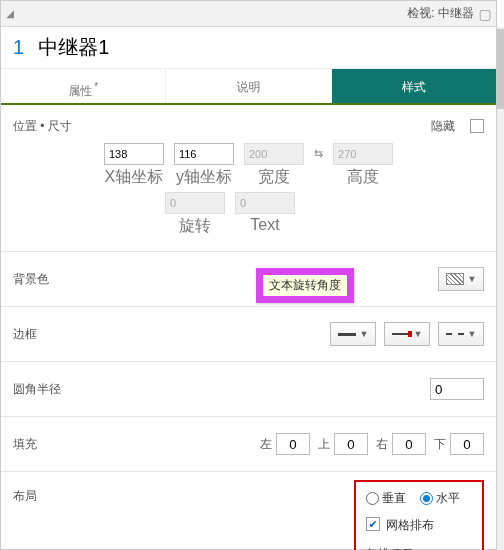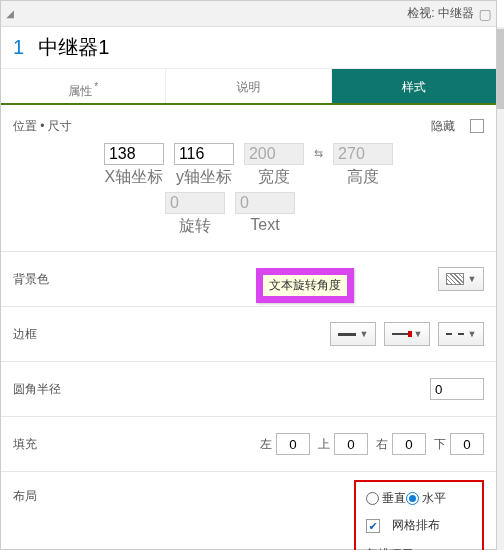--- a/index.html
+++ b/index.html
@@ -19,21 +19,21 @@
   .tab sup { font-size: 10px; margin-left: 2px; }
   .scroll-area { overflow: hidden; }
   .section { border-bottom: 1px solid #e5e5e5; padding: 8px 12px; }
   .sec-hdr { display: flex; align-items: center; justify-content: space-between; color: #555; height: 26px; }
   .hide-row { display: flex; align-items: center; gap: 15px; }
   .checkbox { width: 14px; height: 14px; border: 1px solid #999; background: #fff; display: inline-block; cursor: pointer; }
   .checkbox.checked::after { content: "✔"; color: #1565c0; font-size: 11px; display: block; line-height: 12px; text-align: center; }
   .pos-body { padding: 4px 0 6px 0; }
   .row-inputs { display: flex; gap: 10px; justify-content: center; margin-bottom: 2px; }
   .fld { width: 60px; }
-  .fld input { width: 100%; height: 22px; border: 1px solid #bbb; padding: 0 4px; font-size: 16px; }
+  .fld input { width: 100%; height: 22px; border: 1px solid #bbb; padding: 0 4px; font-size: 11px; }
   .fld .lbl { text-align: center; font-size: 16px; color: #777; margin-top: 2px; }
   .fld.disabled input { background: #eee; color: #aaa; border-color: #ddd; }
   .link-icon { align-self: flex-start; margin-top: 4px; color: #888; font-size: 11px; }
   .row2 { display: flex; gap: 10px; justify-content: flex-start; margin-left: 152px; margin-top: 4px; }
   .tooltip { position: absolute; left: 256px; top: 260px; background: #ffffe1; border: 7px solid #d946ef; padding: 2px 6px; font-size: 12px; color: #333; z-index: 10; box-shadow: 1px 1px 2px rgba(0,0,0,.2); margin-top: 8px;}
   .row-simple { display: flex; align-items: center; justify-content: space-between; height: 38px; }
   .row-simple .label { color: #555; }
   .btn { height: 24px; min-width: 46px; border: 1px solid #bbb; background: linear-gradient(#fff,#eee); display: inline-flex; align-items: center; justify-content: center; padding: 0 6px; cursor: pointer; gap: 4px; }
   .btn .caret { font-size: 9px; color: #666; }
   .btns { display: flex; gap: 8px; }
@@ -43,25 +43,25 @@
   .pen::after { content:""; position:absolute; right:-2px; top:-2px; width:4px;height:6px;background:#c00;}
   .dash { width: 18px; height: 0; border-top: 2px dashed #444; }
   .num-input { width: 54px; height: 22px; border: 1px solid #bbb; text-align: left; padding: 0 4px; }
   .fill-row { display:flex; align-items:center; gap:8px;}
   .fill-row .pair { display:flex; align-items:center; gap:4px;}
   .fill-row .pair span { color:#555; }
   .fill-row input { width: 34px; height:22px; border:1px solid #bbb; text-align:center;}
   .layout { display: flex; align-items: flex-start; justify-content: space-between; padding: 8px 12px 14px 12px; }
   .layout .label { color:#555; padding-top: 8px; }
   .layout-box { border: 2px solid #d90000; padding: 8px 10px 10px 10px; width: 130px; }
-  .radio-row { display:flex; margin-bottom:10px; align-items:center;}
+  .radio-row { display:flex; gap:14px; margin-bottom:10px; align-items:center;}
   .radio { width:13px;height:13px;border:1px solid #666;border-radius:50%;display:inline-block;cursor:pointer;vertical-align:middle;margin-right:3px;position:relative;}
   .radio.checked { border-color:#0d7fd6;}
   .radio.checked::after { content:"";position:absolute;left:2px;top:2px;width:7px;height:7px;border-radius:50%;background:#0d7fd6;}
-  .chk-row { display:flex; align-items:center; gap:12px; margin-bottom:12px;}
+  .chk-row { display:flex; align-items:flex-start; gap:6px; margin-bottom:12px;}
   .num-row { display:flex; align-items:center; gap:8px;}
   .num-row input { width:44px;height:22px;border:1px solid #bbb;padding:0 4px;}
   .scrollbar { position:absolute; right:0; top:27px; bottom:0; width:7px; background:#f0f0f0;}
   .scrollbar .thumb { position:absolute; left:0; right:0; top:2px; height:80px; background:#c8c8c8;}
 </style>
 </head>
 <body>
 
 <div class="panel">
   <div class="title-bar">

